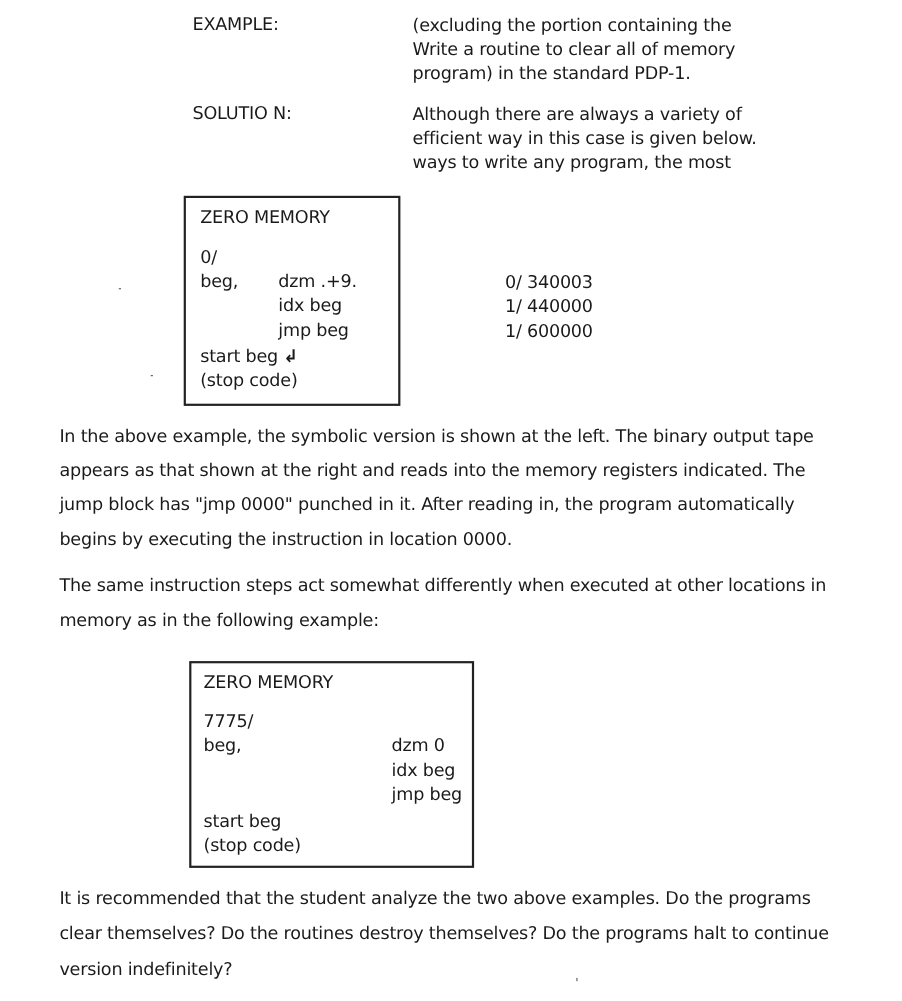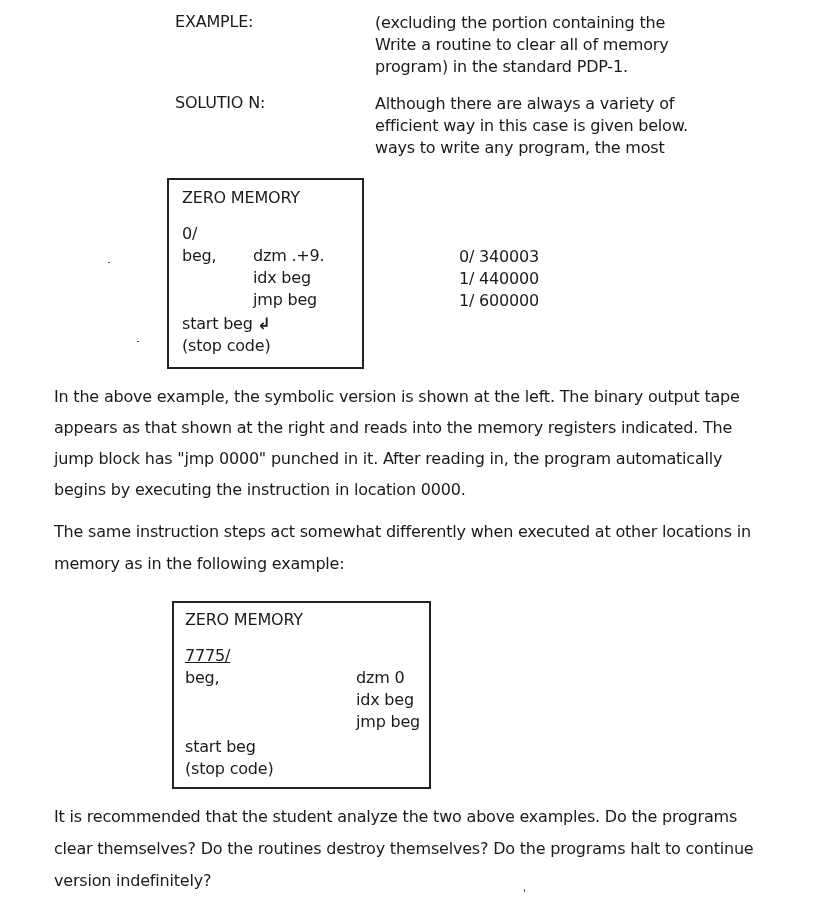--- a/index.html
+++ b/index.html
@@ -64,21 +64,21 @@
 <div class="para" style="top:381px;">In the above example, the symbolic version is shown at the left.  The binary output tape</div>
 <div class="para" style="top:412px;">appears as that shown at the right and reads into the memory registers indicated.  The</div>
 <div class="para" style="top:443px;">jump block has "jmp 0000" punched in it.  After reading in, the program automatically</div>
 <div class="para" style="top:474px;">begins by executing the instruction in location 0000.</div>
 
 <div class="para" style="top:516px;">The same instruction steps act somewhat differently when executed at other locations in</div>
 <div class="para" style="top:548px;">memory as in the following example:</div>
 
 <div class="box" style="left:172px; top:601px; width:259px; height:188px;">
   <div class="t" style="left:11px; top:7px;">ZERO MEMORY</div>
-  <div class="t" style="left:11px; top:43px;text-decoration:underline;">7775/</div>
+  <div class="t" style="left:11px; top:43px;">7775/</div>
   <div class="t" style="left:11px; top:65px;">beg,</div>
   <div class="t" style="left:182px; top:65px;">dzm 0</div>
   <div class="t" style="left:182px; top:87px;">idx beg</div>
   <div class="t" style="left:182px; top:109px;">jmp beg</div>
   <div class="t" style="left:11px; top:134px;">start beg</div>
   <div class="t" style="left:11px; top:156px;">(stop code)</div>
 </div>
 
 <div class="para" style="top:801px;">It is recommended that the student analyze the two above examples.  Do the programs</div>
 <div class="para" style="top:833px;">clear themselves?  Do the routines destroy themselves?  Do the programs halt to continue</div>

